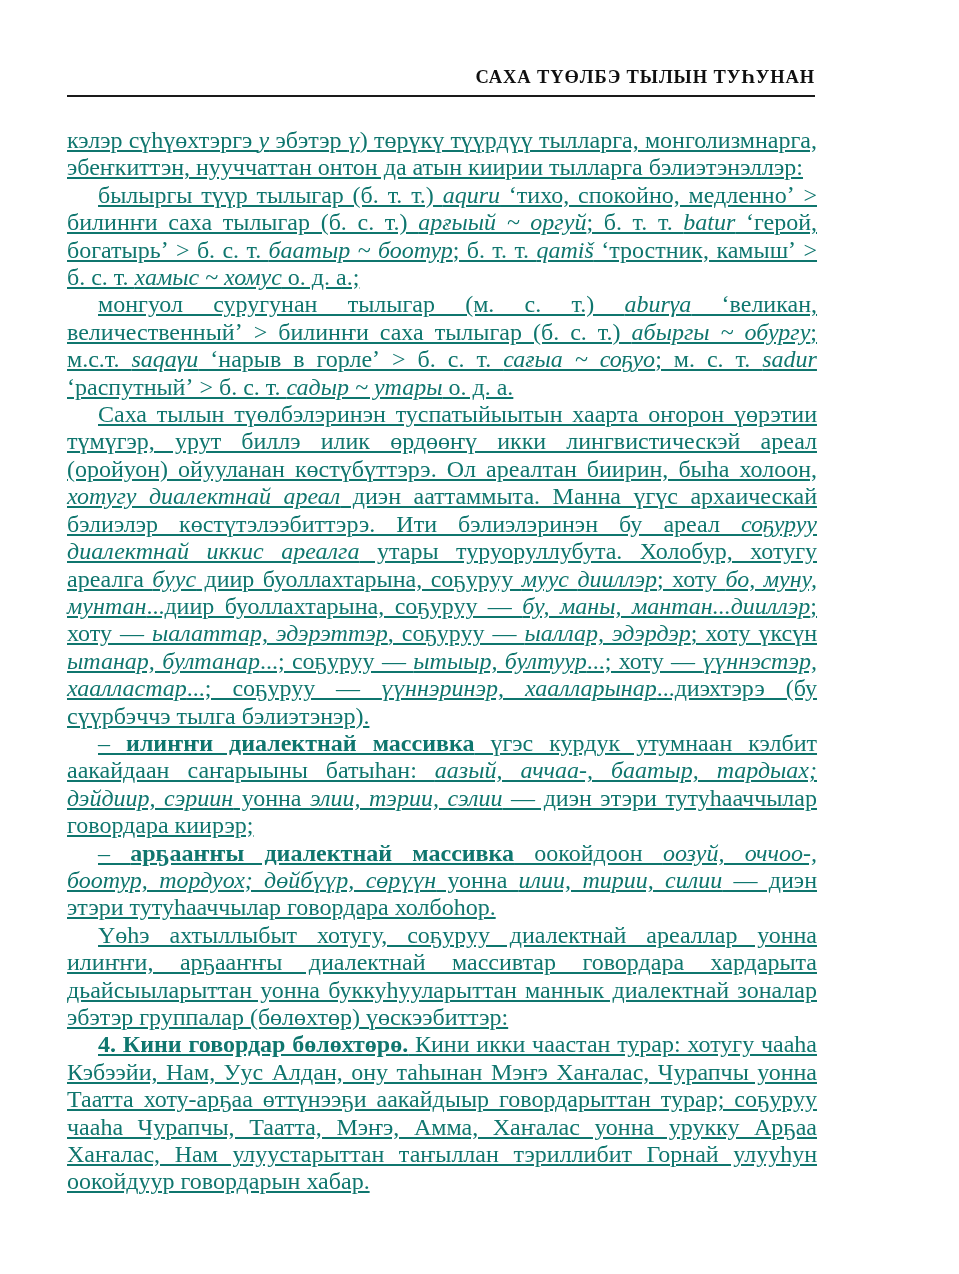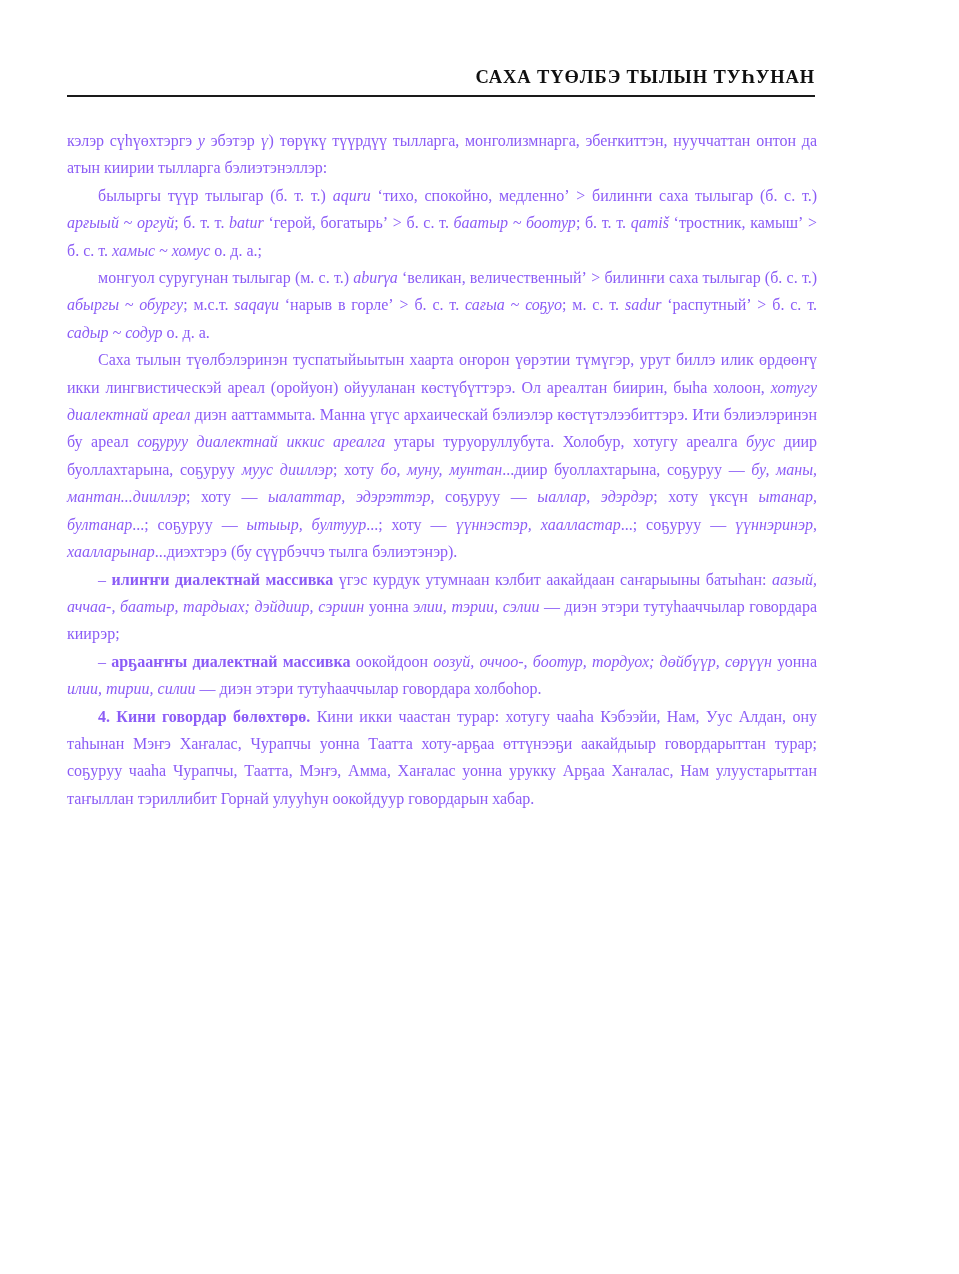--- a/index.html
+++ b/index.html
@@ -39,26 +39,27 @@
     height: 2px;
     background: #1a1a1a;
   }
 
   
   .body {
     position: absolute;
     left: 67px;
     top: 120px;
     width: 750px;
-    font-size: 16px;
+    font-size: 24px;
     line-height: 27.4px;
     text-align: justify;
     text-justify: inter-word;
-    color: #8b5cf6;
+    color: #0f766e;
     hyphens: manual;
+    text-decoration: underline;
   }
   .body p {
     margin: 0;
     text-indent: 31px;
   }
   .body p.noindent {
     text-indent: 0;
   }
   i, .it {
     font-style: italic;
@@ -85,21 +86,22 @@
 
 <div class="page">
 
   <div class="runhead">САХА ТҮӨЛБЭ ТЫЛЫН ТУҺУНАН</div>
 
   <div class="rule"></div>
 
   <div class="body">
       <p class="noindent"><span>кэлэр сүһүөхтэргэ </span><i>у</i><span> эбэтэр </span><i>ү</i><span>) төрүкү түүрдүү тылларга, монголизмнарга, эбеҥкиттэн, нууччаттан онтон да атын киирии тылларга бэлиэтэнэллэр:</span></p>
       <p><span>былыргы түүр тылыгар (б. т. т.) </span><i>aquru</i><span> ʻтихо, спокойно, медленноʼ &gt; билинҥи саха тылыгар (б. с. т.) </span><i>арғыый ~ оргуй</i><span>; б. т. т. </span><i>batur</i><span> ʻгерой, богатырьʼ &gt; б. с. т. </span><i>баатыр ~ боотур</i><span>;  б. т. т.  </span><i>qamiš</i><span>  ʻтростник,  камышʼ &gt; б. с. т.  </span><i>хамыс ~ хомус</i><span> о. д. а.;</span></p>
-      <p><span>монгуол суругунан тылыгар (м. с. т.) </span><i>aburγa</i><span> ʻвеликан, величественныйʼ &gt; билинҥи саха тылыгар (б. с. т.) </span><i>абыргы ~ обургу</i><span>; м.с.т. </span><i>saqaγu</i><span> ʻнарыв в горлеʼ &gt; б. с. т. </span><i>сағыа ~ соҕуо</i><span>; м. с. т. </span><i>sadur</i><span> ʻраспутныйʼ &gt; б. с. т. </span><i>садыр ~ содур</i><span> о. д. а.</span></p>
+      <p><span>монгуол суругунан тылыгар (м. с. т.) </span><i>aburγa</i><span> ʻвеликан, величественныйʼ &gt; билинҥи саха тылыгар (б. с. т.) </span><i>абыргы ~ обургу</i><span>; м.с.т. </span><i>saqaγu</i><span> ʻнарыв в горлеʼ &gt; б. с. т. </span><i>сағыа ~ соҕуо</i><span>; м. с. т. </span><i>sadur</i><span> ʻраспутныйʼ &gt; б. с. т. </span><i>садыр ~ утары</i><span> о. д. а.</span></p>
       <p><span>Саха тылын түөлбэлэринэн туспатыйыытын хаарта оҥорон үөрэтии түмүгэр, урут биллэ илик өрдөөҥү икки лингвистическэй ареал (оройуон) ойууланан көстүбүттэрэ. Ол ареалтан биирин, быһа холоон, </span><i>хотугу диалектнай ареал</i><span> диэн ааттаммыта. Манна үгүс архаическай бэлиэлэр көстүтэлээбиттэрэ. Ити бэлиэлэринэн бу ареал </span><i>соҕуруу диалектнай иккис ареалга</i><span> утары туруоруллубута. Холобур, хотугу ареалга </span><i>буус</i><span> диир буоллахтарына, соҕуруу </span><i>муус</i><span> </span><i>дииллэр</i><span>; хоту </span><i>бо, муну, мунтан</i><span>...диир буоллахтарына, соҕуруу — </span><i>бу, маны, мантан...дииллэр</i><span>; хоту — </span><i>ыалаттар, эдэрэттэр</i><span>, соҕуруу — </span><i>ыаллар, эдэрдэр</i><span>; хоту үксүн </span><i>ытанар, бултанар</i><span>...; соҕуруу — </span><i>ытыыр, бултуур</i><span>...; хоту — </span><i>үүннэстэр, хаалластар</i><span>...; соҕуруу — </span><i>үүннэринэр, хаалларынар</i><span>...диэхтэрэ (бу сүүрбэччэ тылга бэлиэтэнэр).</span></p>
       <p><span>– </span><b>илиҥҥи диалектнай массивка</b><span> үгэс курдук утумнаан кэлбит аакайдаан саҥарыыны батыһан: </span><i>аазый, аччаа-, баатыр, тардыах; дэйдиир, сэриин</i><span> уонна </span><i>элии, тэрии, сэлии</i><span> — диэн этэри тутуһааччылар говордара киирэр;</span></p>
       <p><span>– </span><b>арҕааҥҥы диалектнай массивка</b><span> оокойдоон </span><i>оозуй, оччоо-, боотур, тордуох; дөйбүүр, сөрүүн</i><span> уонна </span><i>илии, тирии, силии</i><span> — диэн этэри тутуһааччылар говордара холбоһор.</span></p>
+      <p><span>Үөһэ ахтыллыбыт хотугу, соҕуруу диалектнай ареаллар уонна илиҥҥи, арҕааҥҥы диалектнай массивтар говордара хардарыта дьайсыыларыттан уонна буккуһууларыттан маннык диалектнай зоналар эбэтэр группалар (бөлөхтөр) үөскээбиттэр:</span></p>
       <p><b>4. Кини говордар бөлөхтөрө.</b><span> Кини икки чаастан турар: хотугу чааһа Кэбээйи, Нам, Уус Алдан, ону таһынан Мэҥэ Хаҥалас, Чурапчы уонна Таатта хоту-арҕаа өттүнээҕи аакайдыыр говордарыттан турар; соҕуруу чааһа Чурапчы, Таатта, Мэҥэ, Амма, Хаҥалас уонна урукку Арҕаа Хаҥалас, Нам улуустарыттан таҥыллан тэриллибит Горнай улууһун оокойдуур говордарын хабар.</span></p>
     </div>
 
 
 </div>
 
 </body></html>

